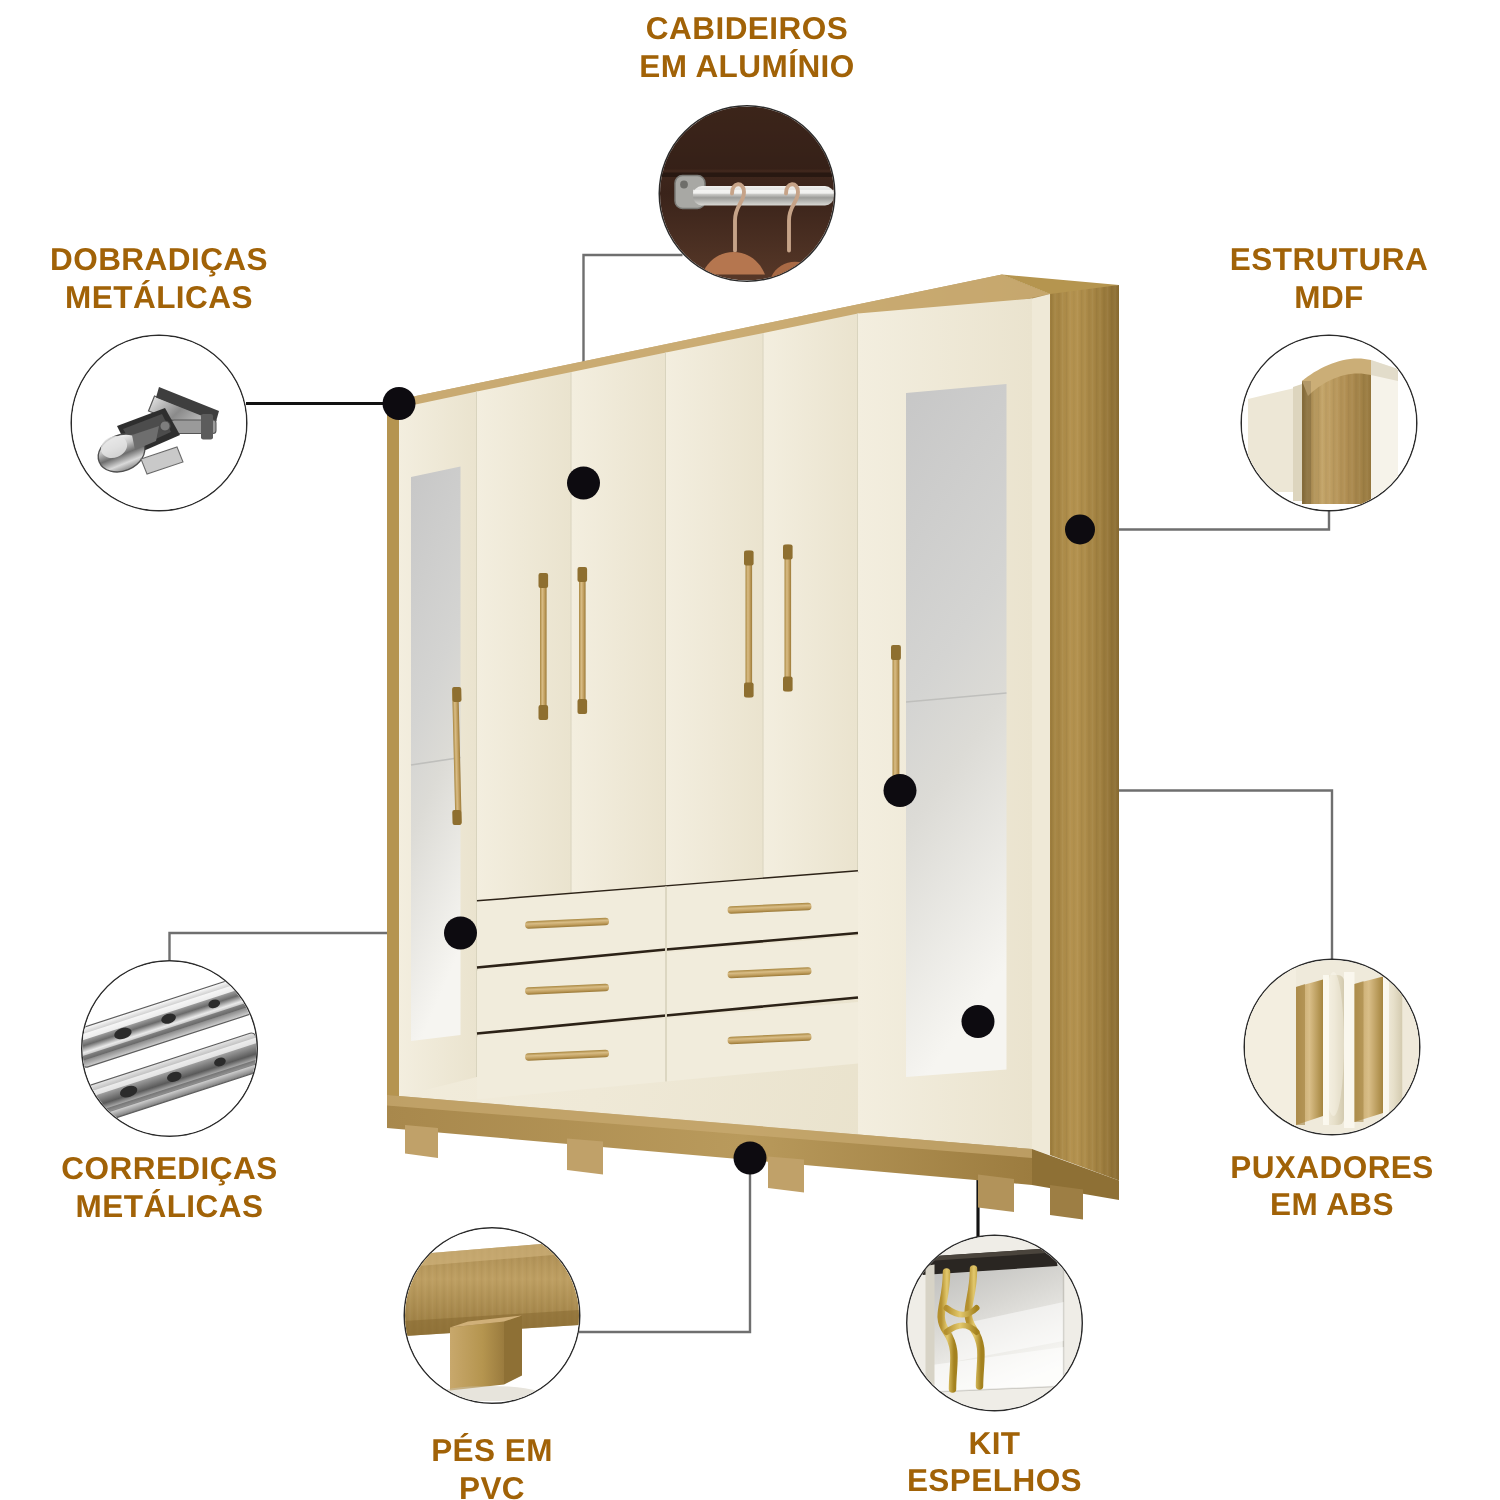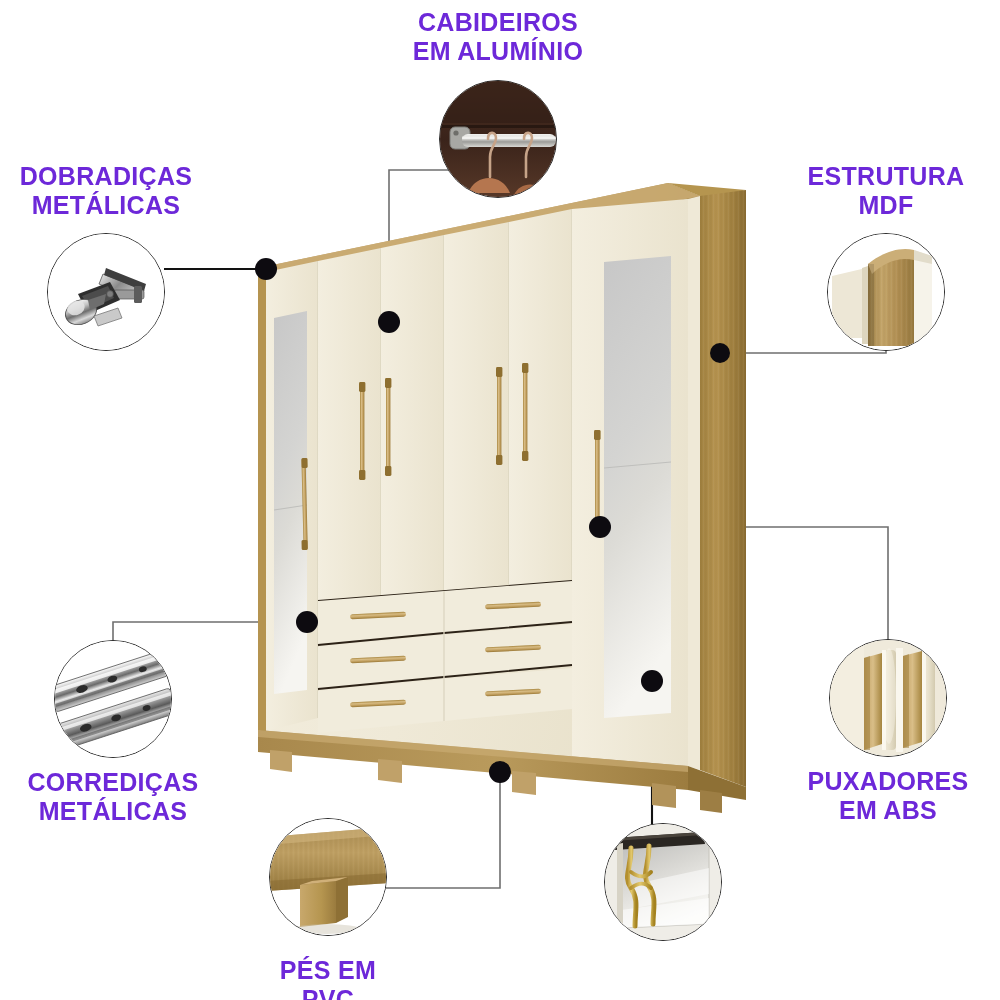--- a/index.html
+++ b/index.html
@@ -12,23 +12,23 @@
   #stage{position:absolute;inset:0;width:1000px;height:1000px;}
 
   svg.layer{position:absolute;left:0;top:0;width:1000px;height:1000px;}
   #lines{z-index:2;}
   #product{z-index:3;}
   #dots{z-index:6;}
 
   .callout{position:absolute;z-index:5;}
   .callout .label{
     text-align:center;
-    color:#6d28d9;
+    color:#a16207;
     font-weight:600;
-    font-size:25px;
+    font-size:21px;
     line-height:1.17;
     letter-spacing:.3px;
     white-space:pre-line;
     font-family:"Liberation Sans","DejaVu Sans",sans-serif;
   }
   .bubble{
     border-radius:50%;
     overflow:hidden;
     position:relative;
     border:1.1px solid #2b2b2b;
@@ -460,15 +460,17 @@
         <polygon points="8,14 98,8 98,11 8,17" fill="#4A443C"></polygon>
 
         <path d="M26 24 C26 46 18 52 26 64 C34 76 30 86 30 102" fill="none" stroke="url(#brass)" stroke-width="5" stroke-linecap="round"></path>
         <path d="M44 22 C44 44 36 50 44 62 C52 74 48 84 48 100" fill="none" stroke="url(#brass)" stroke-width="5" stroke-linecap="round"></path>
         <path d="M26 48 C34 54 40 54 46 48" fill="none" stroke="url(#brass)" stroke-width="4" stroke-linecap="round"></path>
         <path d="M26 64 C34 58 40 58 46 64" fill="none" stroke="url(#brass)" stroke-width="4" stroke-linecap="round"></path>
 
         <polygon points="12,20 18,19 18,104 12,104" fill="#D7D3C6"></polygon>
       </svg>
     </div>
+    <div class="label" style="margin-top:10px;">KIT
+ESPELHOS</div>
   </div>
 
 </div>
 
 </body></html>

